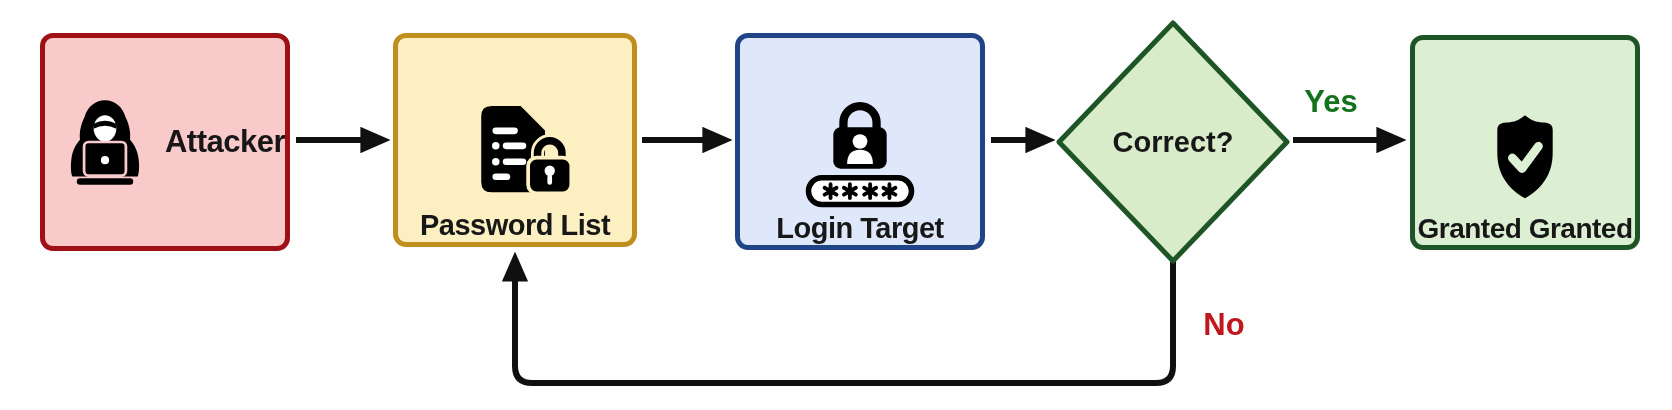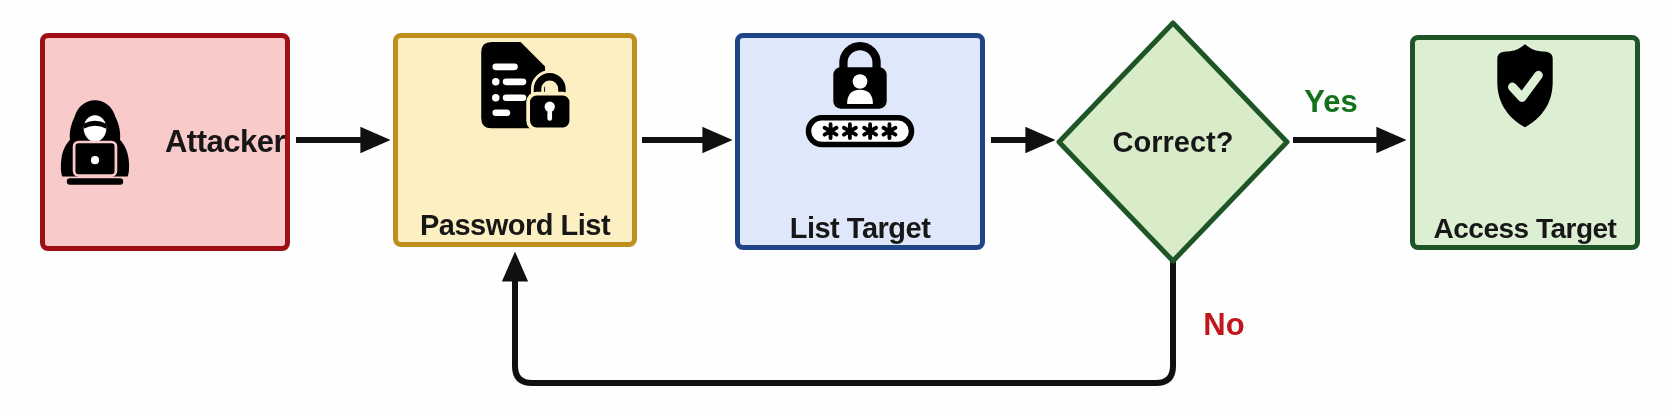--- a/index.html
+++ b/index.html
@@ -41,24 +41,24 @@
     font-weight: 700;
     font-size: 31px;
     text-anchor: middle;
   }
   .yes-text { fill: var(--yes); }
   .no-text  { fill: var(--no); }
   .node {
     position: absolute;
     box-sizing: border-box;
     border: 5px solid #000;
-    border-radius: 8px;
+    border-radius: 13px;
     display: flex;
     align-items: center;
-    justify-content: space-between;
+    justify-content: flex-end;
   }
   .node .label {
     font-weight: 700;
     color: var(--text);
     white-space: nowrap;
     letter-spacing: -0.5px;
   }
   .node-attacker {
     left: 40px; top: 33px; width: 250px; height: 218px;
     background: var(--attacker-fill);
@@ -153,24 +153,24 @@
       <path d="M57,33 v-7 a18,18 0 0 1 36,0 v7" fill="none" stroke="#000" stroke-width="9"></path>
       <rect x="46" y="31" width="58" height="45" rx="8" fill="#000"></rect>
       <circle cx="75" cy="46.5" r="8" fill="#fff"></circle>
       <path d="M61,71 Q61,55.5 75,55.5 Q89,55.5 89,71 Z" fill="#fff"></path>
       <rect x="19" y="86" width="112" height="29" rx="14.5" fill="#fff" stroke="#000" stroke-width="6"></rect>
       <path d="M43,93 L43,108 M36.5,96.75 L49.5,104.25 M49.5,96.75 L36.5,104.25" stroke="#000" stroke-width="4.2" stroke-linecap="round"></path>
       <path d="M64,93 L64,108 M57.5,96.75 L70.5,104.25 M70.5,96.75 L57.5,104.25" stroke="#000" stroke-width="4.2" stroke-linecap="round"></path>
       <path d="M86,93 L86,108 M79.5,96.75 L92.5,104.25 M92.5,96.75 L79.5,104.25" stroke="#000" stroke-width="4.2" stroke-linecap="round"></path>
       <path d="M107,93 L107,108 M100.5,96.75 L113.5,104.25 M113.5,96.75 L100.5,104.25" stroke="#000" stroke-width="4.2" stroke-linecap="round"></path>
     </svg>
-    <span class="label">List Target</span>
+    <span class="label">Login Target</span>
   </div>
 
   <div class="node node-access">
     <svg class="icon" width="84" height="94" viewBox="0 0 100 112" aria-hidden="true">
       <path fill="#000" d="M50,5 C55,9.5 61,12.5 68,13.5 C71,14 74.5,13.8 77.5,14.5 C81.5,15.5 83,18.5 83,22.5 V50 C83,75 70,93 50,104 C30,93 17,75 17,50 V22.5 C17,18.5 18.5,15.5 22.5,14.5 C25.5,13.8 29,14 32,13.5 C39,12.5 45,9.5 50,5 Z"></path>
       <path d="M35,56 L46.5,68.5 L66,42" fill="none" stroke-width="10.5" stroke-linecap="round" stroke-linejoin="round" style="stroke:var(--check)"></path>
     </svg>
-    <span class="label">Access Target</span>
+    <span class="label">Granted Granted</span>
   </div>
 
 </div>
 
 </body></html>

